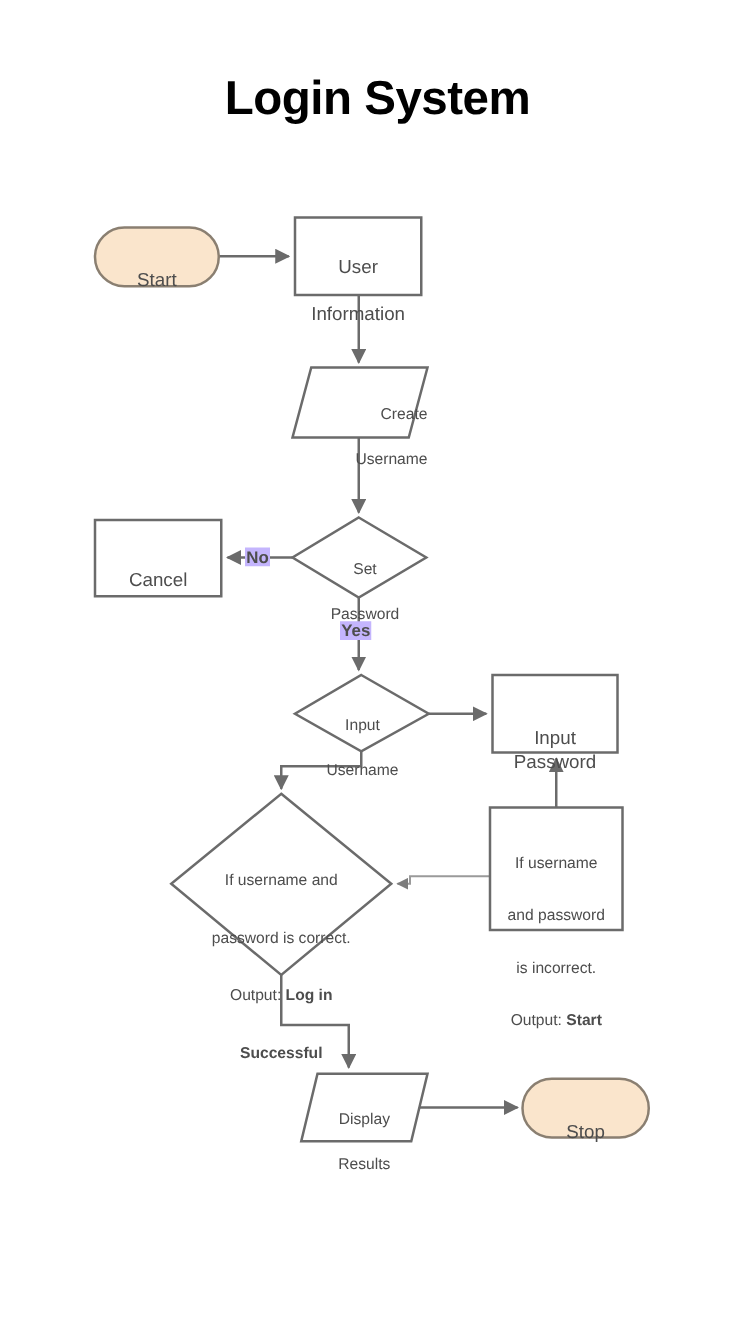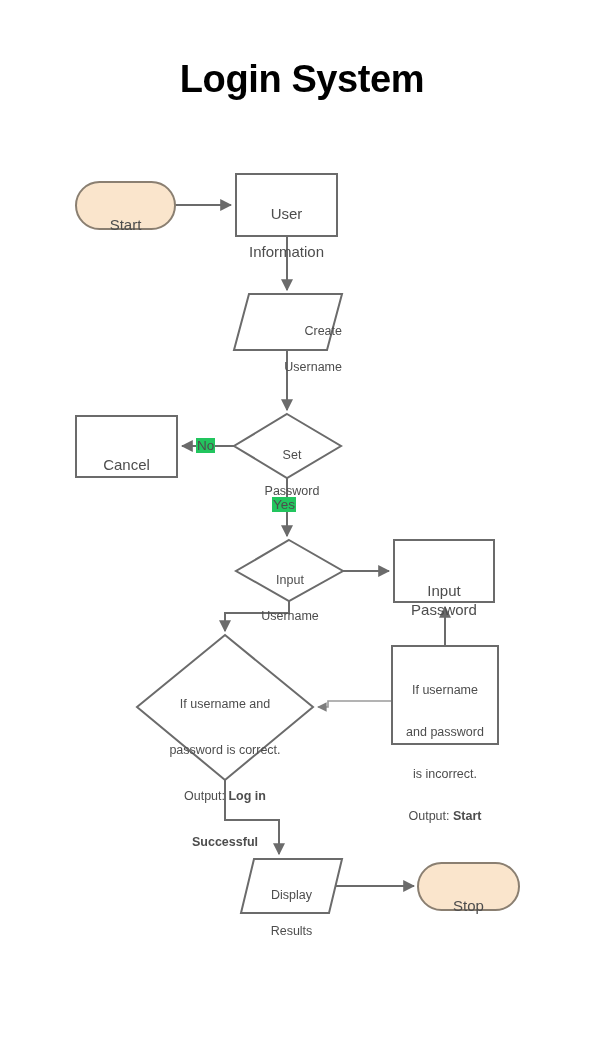--- a/index.html
+++ b/index.html
@@ -44,23 +44,24 @@
   }
   .node-label.big {
     font-size: 15px;
     line-height: 19px;
   }
   .edge-label {
     position: absolute;
     color: #4d4d4d;
     font-size: 13.5px;
     line-height: 15px;
-    background: #22c55e;
+    background: #c4b5fd;
     padding: 0 1px;
     font-family: "Liberation Sans", sans-serif;
+    font-weight: bold;
   }
   .bold-part { font-weight: bold; }
 </style>
 </head>
 <body>
 
 <svg id="canvas" viewBox="0 0 604 1058" width="604" height="1058" xmlns="http://www.w3.org/2000/svg">
   <defs>
     <marker id="arrow" viewBox="0 0 10 10" refX="9" refY="5" markerWidth="6" markerHeight="6" orient="auto-start-reverse">
       <path d="M 0 0 L 10 5 L 0 10 z" fill="#6b6b6b"></path>

